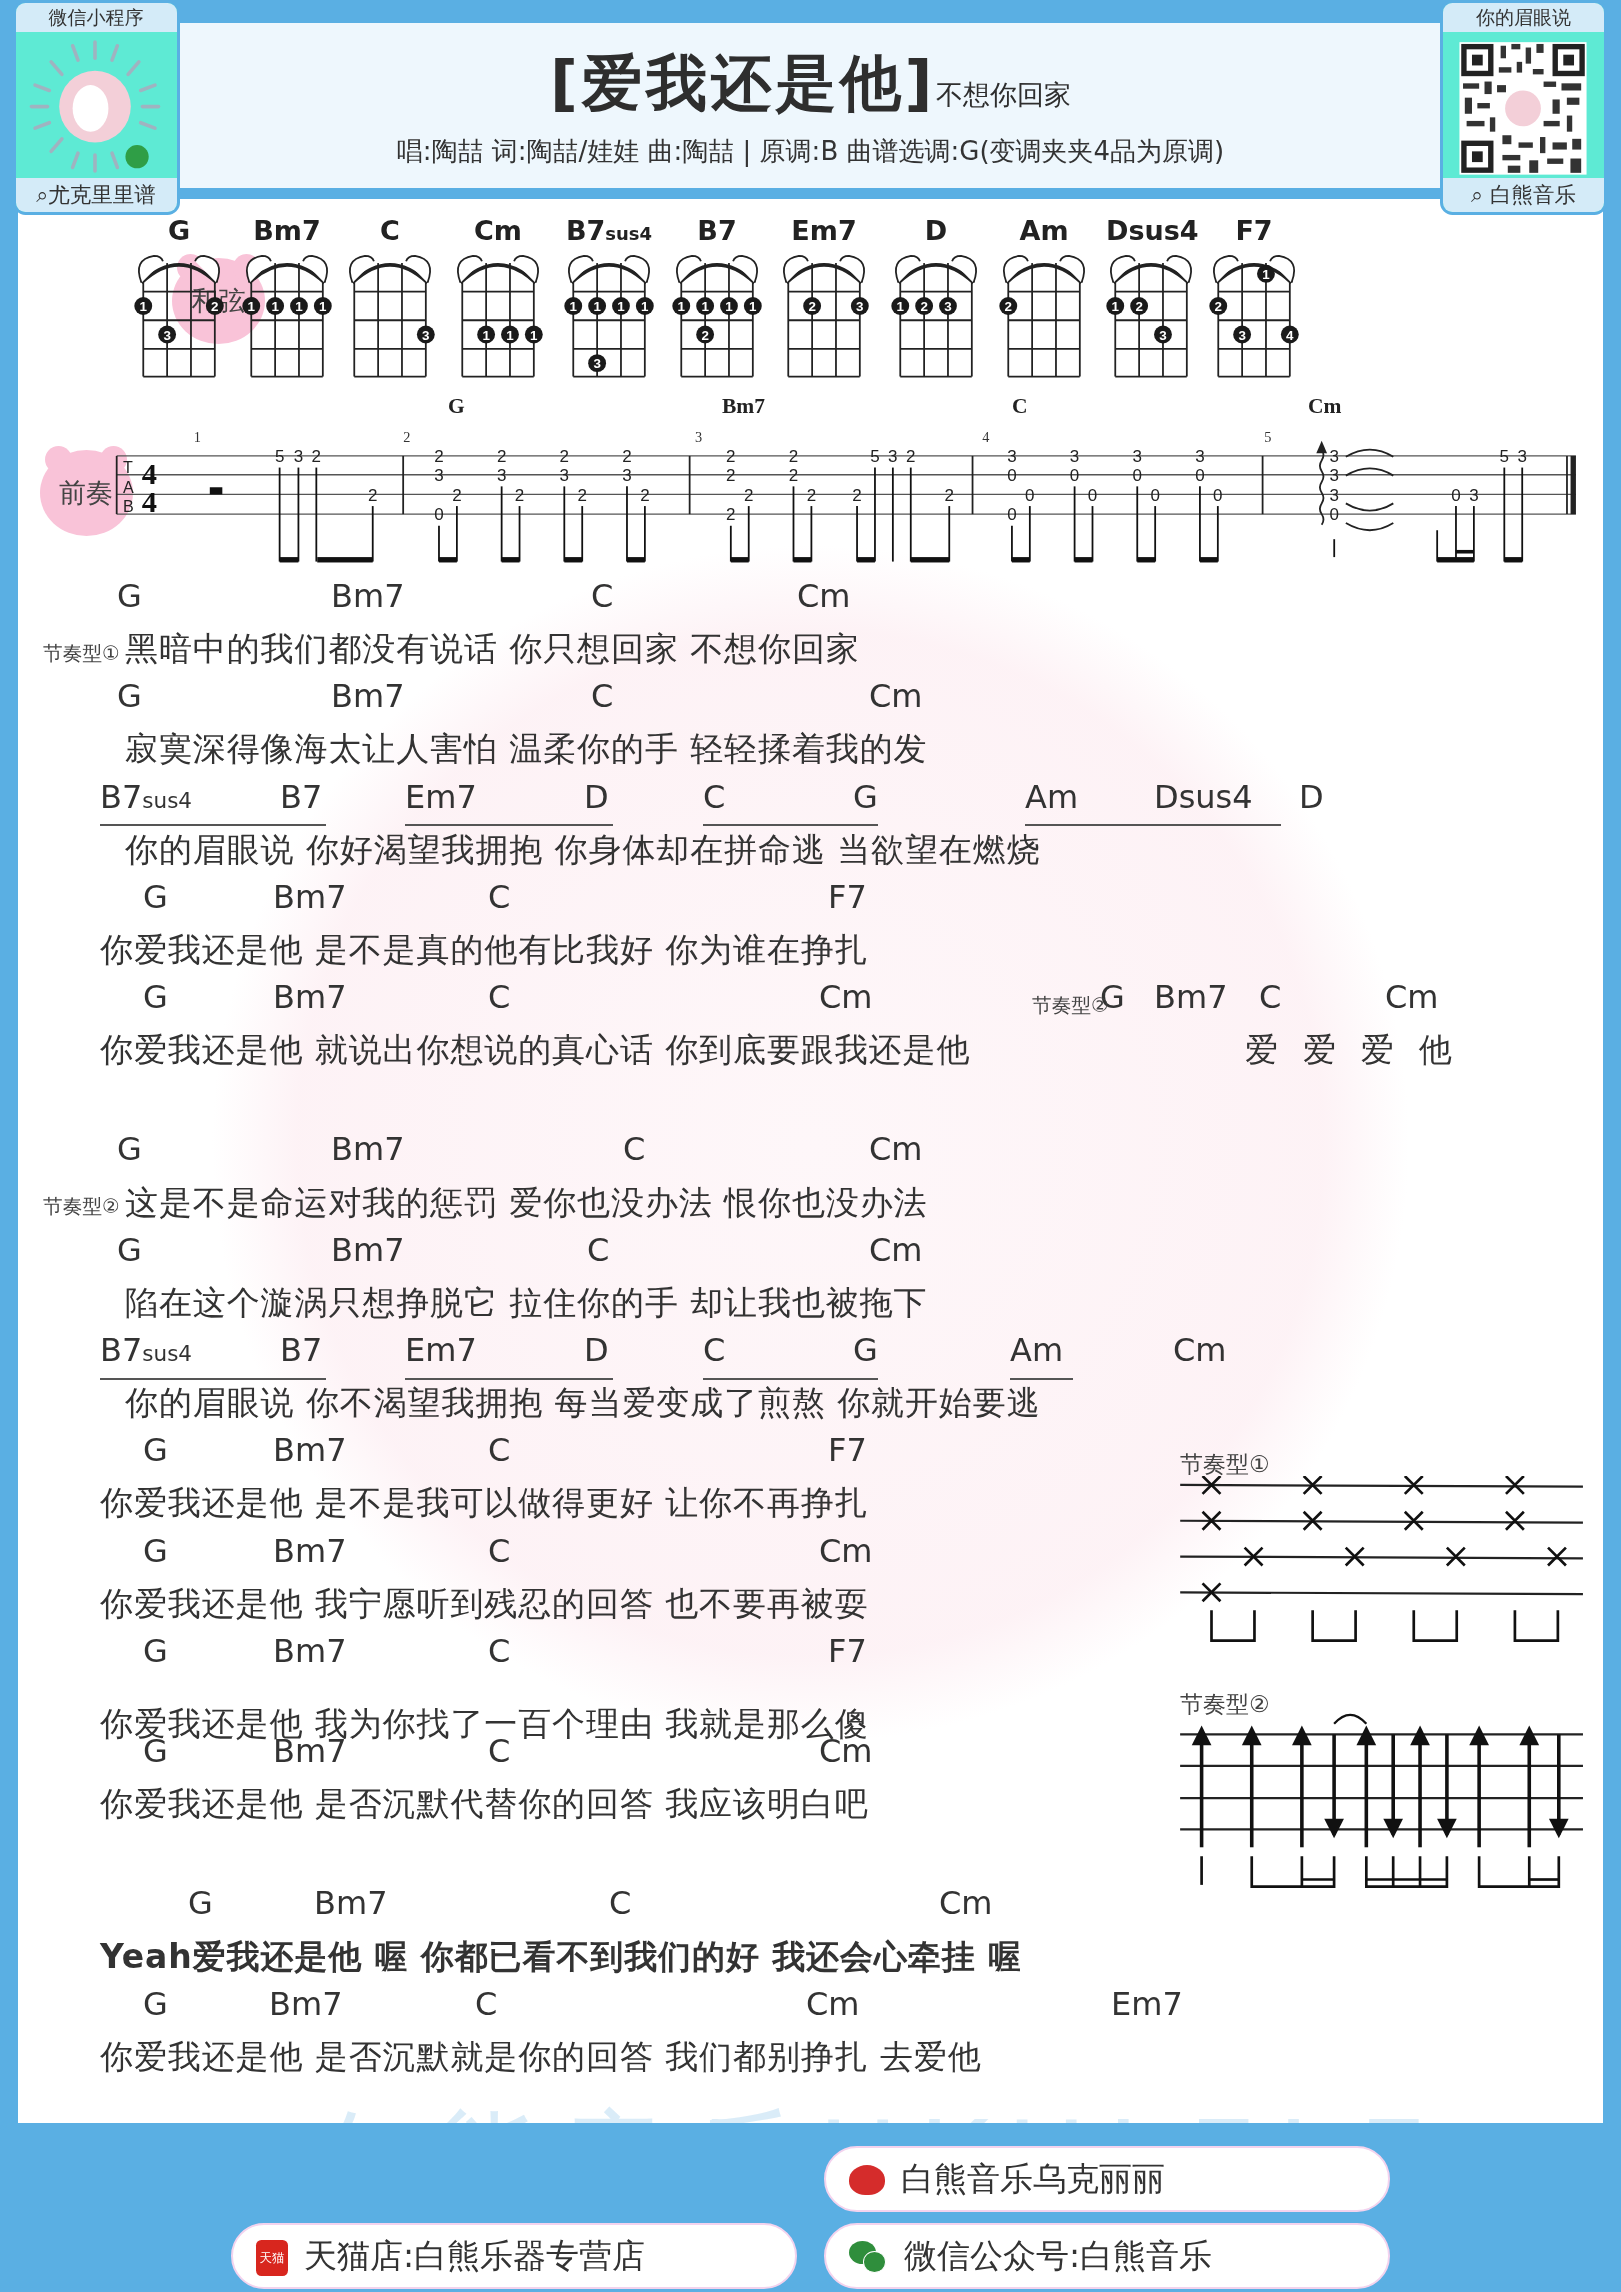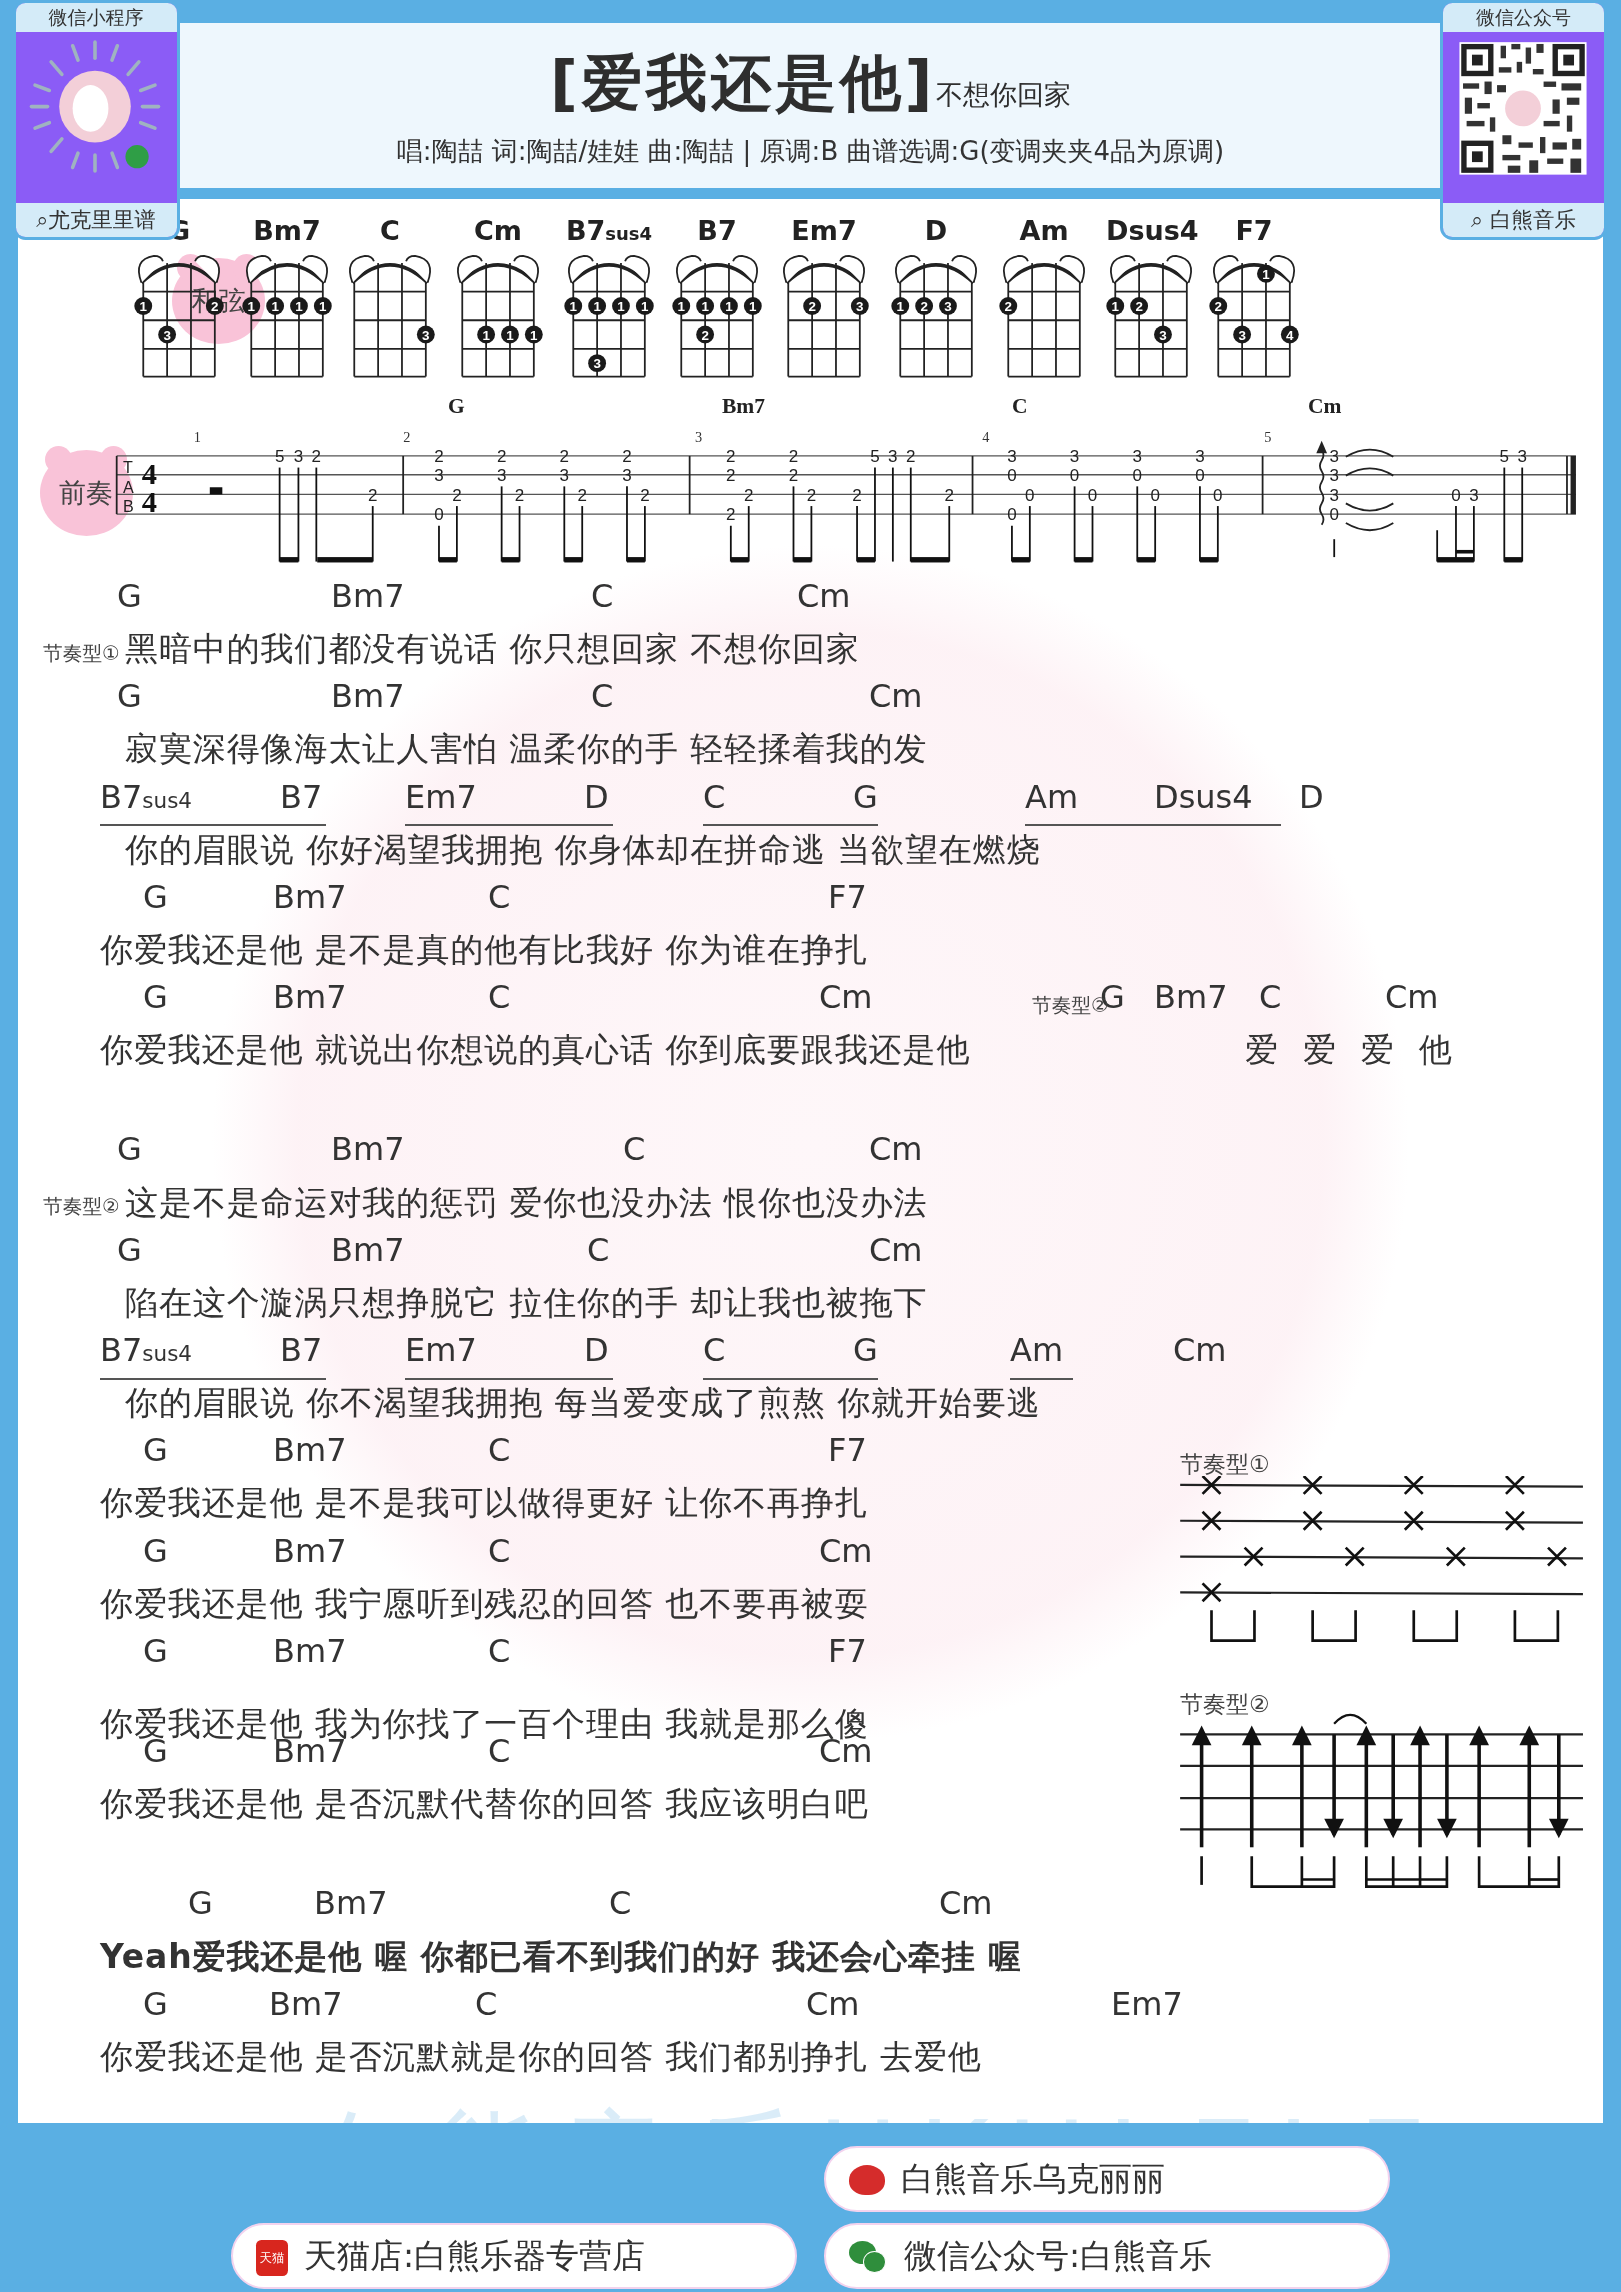--- a/index.html
+++ b/index.html
@@ -17,21 +17,21 @@
     background: #eef7fd; border-bottom: 5.4px solid #5aafe3;
   }
   .page {
     position: absolute; left: 18px; top: 199px; width: 1585px; height: 1924px;
     background: #ffffff; overflow: hidden;
   }
   .footer { position: absolute; left: 0; top: 2124px; width: 1621px; height: 168px; background: #5aafe3; }
 
   
   .qr-card {
-    position: absolute; top: 0; width: 167px; height: 240px; background: #8b5cf6;
+    position: absolute; top: 0; width: 167px; height: 215px; background: #5eead4;
     border: 3.6px solid #5aafe3; border-radius: 12.5px; overflow: hidden; z-index: 5;
   }
   .qr-card .cap {
     height: 29px; background: #d4ebf8; text-align: center; font-size: 19px; line-height: 29px; color: #333;
   }
   .qr-card .bot {
     position: absolute; bottom: 0; left: 0; right: 0; height: 34px; background: #d4ebf8;
     font-size: 21.5px; line-height: 34px; text-align: center; color: #333;
   }
   .qr-left { left: 12.5px; }
@@ -121,21 +121,21 @@
         <line x1="52" y1="148" x2="58" y2="132"></line>
       <line x1="102" y1="148" x2="96" y2="132"></line>
     </g>
     <ellipse cx="72" cy="82" rx="20" ry="26" fill="#ffffff"></ellipse>
     <circle cx="124" cy="136" r="13" fill="#2f9e46"></circle>
   </svg>
   <div class="bot">⌕<span>尤克里里谱</span></div>
 </div>
 
 <div class="qr-card qr-right">
-  <div class="cap">微信公众号</div>
+  <div class="cap">你的眉眼说</div>
   <svg class="qr-img" viewBox="0 0 154 162">
     <rect x="6" y="8" width="142" height="148" fill="#fff"></rect>
     <g fill="#222">
       <rect x="8" y="10" width="36" height="36"></rect>
         <rect x="110" y="10" width="36" height="36"></rect>
         <rect x="8" y="118" width="36" height="36"></rect>
     </g>
     <g fill="#fff">
         <rect x="14" y="16" width="24" height="24"></rect>
         <rect x="116" y="16" width="24" height="24"></rect>

